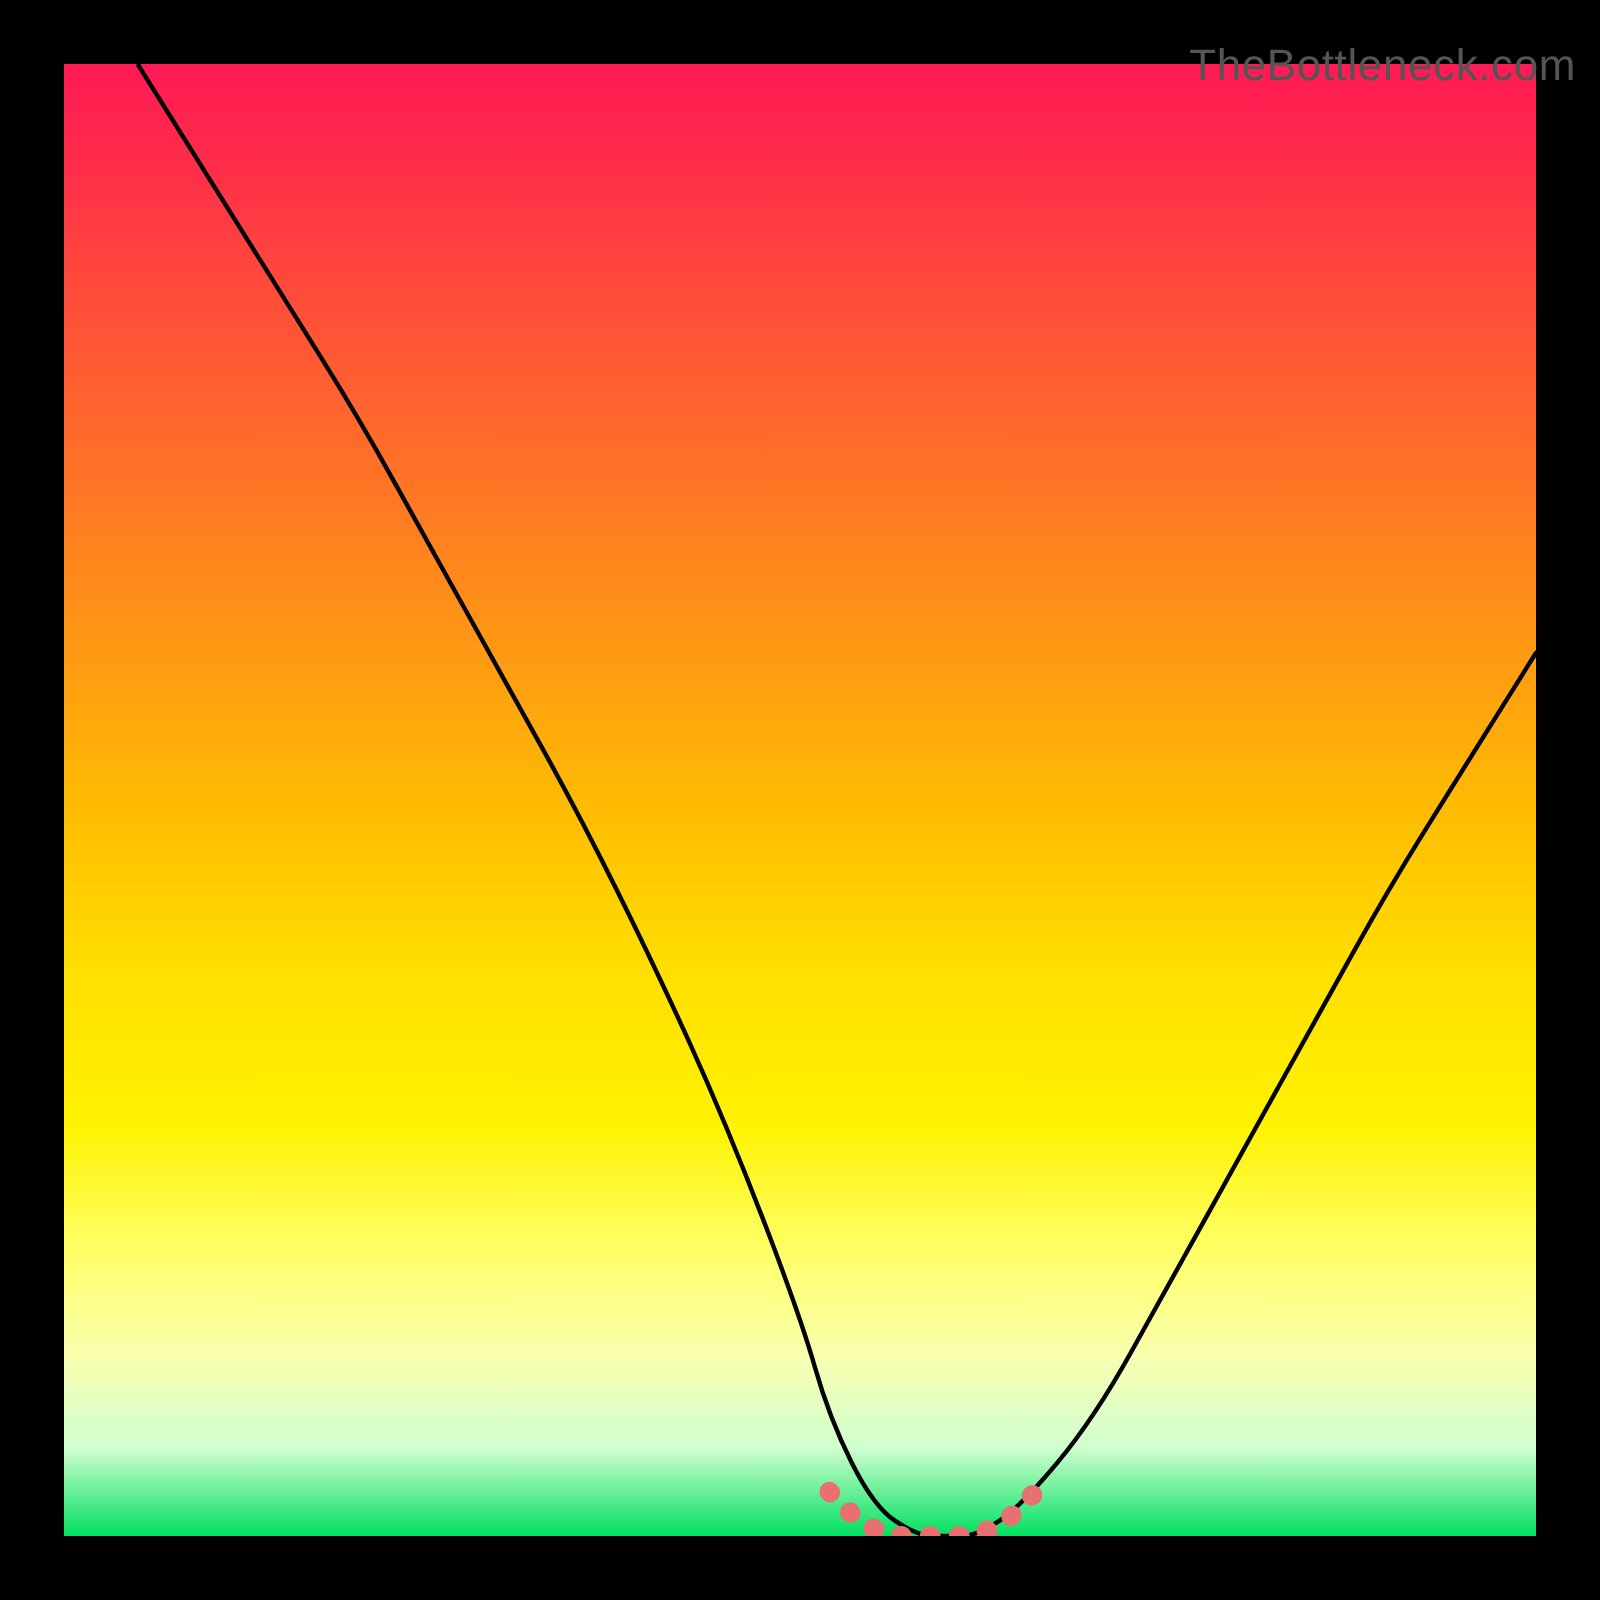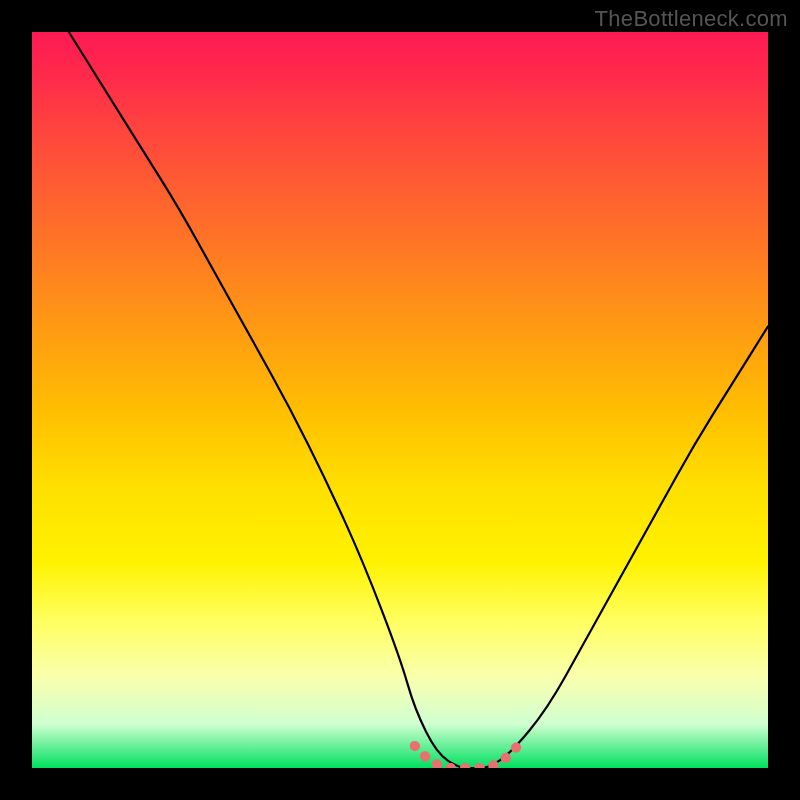--- a/index.html
+++ b/index.html
@@ -6,21 +6,21 @@
   body {
     width: 800px;
     height: 800px;
     background: #000;
     position: relative;
     font-family: Arial, sans-serif;
     overflow: hidden;
   }
   .watermark {
     position: absolute;
-    top: 6px;
+    top: 20px;
     right: 12px;
     color: #555;
     font-size: 22px;
     font-weight: 500;
     z-index: 10;
     letter-spacing: 0.3px;
   }
   .plot-area {
     position: absolute;
     left: 32px;

